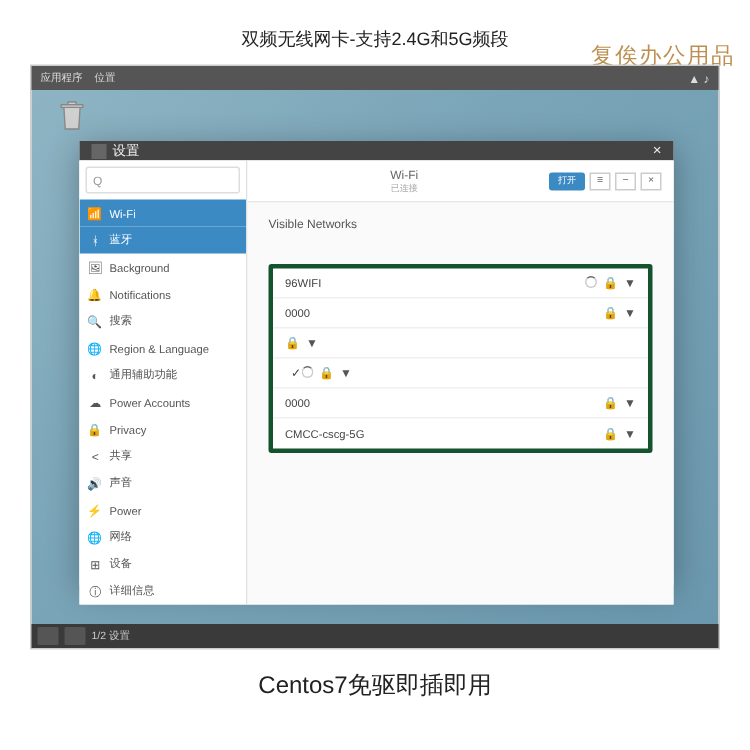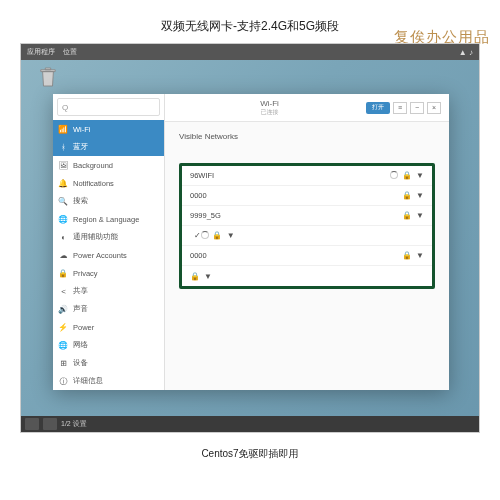--- a/index.html
+++ b/index.html
@@ -34,21 +34,21 @@
 .netlist{background:#fff;border:3px solid #14532d;border-radius:2px}
 .netrow{height:20px;display:flex;align-items:center;padding:0 8px;border-bottom:1px solid #f0f0f0;font-size:7.5px;color:#444}
 .netrow:last-child{border-bottom:none}
 .netrow .nname{flex:1}
 .netrow .chk{margin-left:4px;font-size:8px}
 .netrow .icons{display:flex;gap:4px;color:#555;font-size:8px}
 .loading{width:8px;height:8px;border:1px solid #ccc;border-top-color:#666;border-radius:50%}
 .taskbar{position:absolute;bottom:0;left:0;right:0;height:16px;background:#3a3a3a;display:flex;align-items:center;padding:0 4px;gap:4px}
 .tbtn{width:14px;height:12px;background:#555;border-radius:1px}
 .tlabel{font-size:7px;color:#ccc}
-.bottom-title{text-align:center;font-size:10px;padding:14px 13px;color:#222}
+.bottom-title{text-align:center;font-size:16px;padding:14px 13px;color:#222}
 </style>
 </head>
 <body>
 
 <div class="top-title">双频无线网卡-支持2.4G和5G频段</div>
 <div class="watermark">复俟办公用品</div>
 
 <div class="desktop">
   <div class="menubar">
     <span>应用程序</span>
@@ -58,20 +58,25 @@
     </div>
   </div>
 
   <div class="trash">
     <svg viewBox="0 0 20 24">
         <path fill="#d0d0d0" stroke="#888" d="M4 6h12l-1 16H5z M2 4h16v2H2z M7 2h6v2H7z"></path>
       </svg>
   </div>
 
   <div class="window">
+    <div class="titlebar">
+      <div class="tb-icon"></div>
+      <span>设置</span>
+      <span class="close">×</span>
+    </div>
     <div class="wbody">
       <div class="sidebar">
         <div class="search">
           <span>Q</span>
         </div>
         <div id="sb-items">
             <div class="sb-item active">
               <span class="ic">📶</span>
               <span>Wi-Fi</span>
             </div>
@@ -156,21 +161,20 @@
                 </span>
               </div>
               <div class="netrow">
                 <span class="nname">0000</span>
                 <span class="icons">
                   <span>🔒</span>
                   <span>▼</span>
                 </span>
               </div>
               <div class="netrow">
-                <span class="nname">9999_5G</span>
                 <span class="icons">
                   <span>🔒</span>
                   <span>▼</span>
                 </span>
               </div>
               <div class="netrow">
                 <span class="chk">✓</span>
                 <span class="icons">
                   <span class="loading"></span>
                   <span>🔒</span>
@@ -178,20 +182,21 @@
                 </span>
               </div>
               <div class="netrow">
                 <span class="nname">0000</span>
                 <span class="icons">
                   <span>🔒</span>
                   <span>▼</span>
                 </span>
               </div>
               <div class="netrow">
+                <span class="nname">CMCC-cscg-5G</span>
                 <span class="icons">
                   <span>🔒</span>
                   <span>▼</span>
                 </span>
               </div>
             </div>
         </div>
       </div>
     </div>
   </div>

